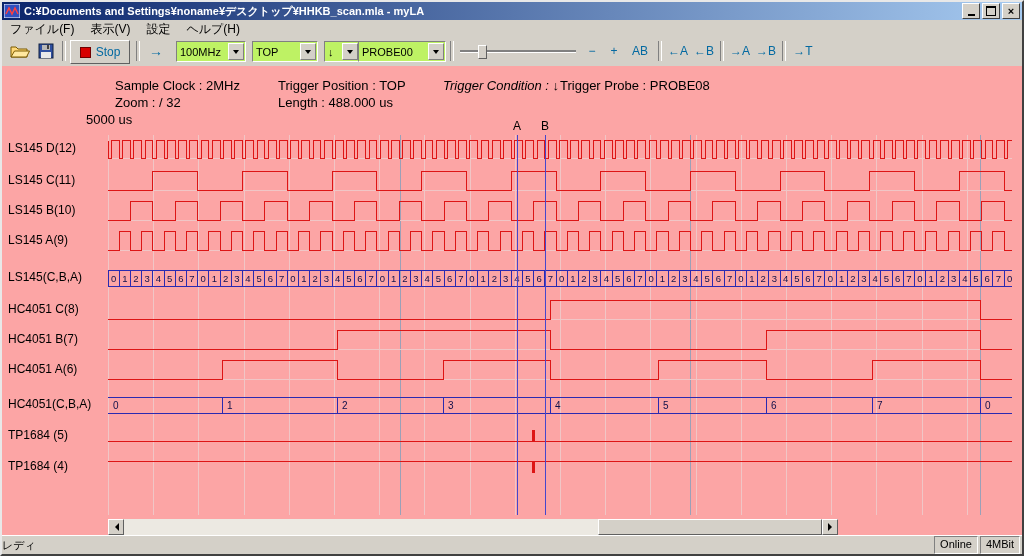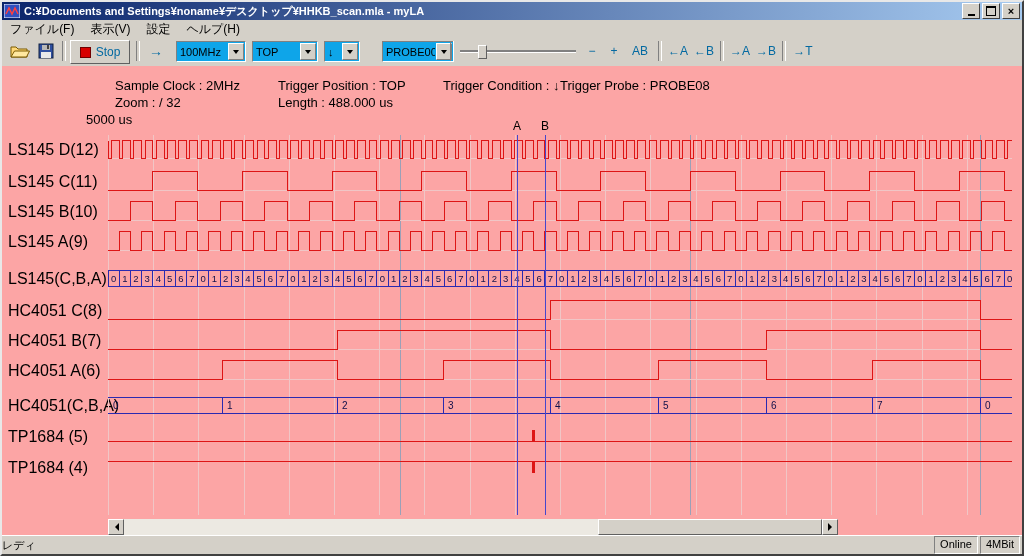--- a/index.html
+++ b/index.html
@@ -19,36 +19,36 @@
   .menu-item{padding:1px 8px;white-space:nowrap;}
   
   .toolbar{position:absolute;left:0;top:36px;right:0;height:28px;background:#d4d0c8;border-bottom:1px solid #808080;}
   .tbtn{position:absolute;top:2px;height:22px;display:flex;align-items:center;justify-content:center;
         font-size:12px;color:#0369a1;white-space:nowrap;}
   .btn3d{background:#d4d0c8;border:1px solid;border-color:#fff #606060 #606060 #fff;}
   .iconbtn{position:absolute;top:2px;width:24px;height:22px;display:flex;align-items:center;justify-content:center;}
   .sep{position:absolute;top:3px;width:2px;height:20px;border-left:1px solid #808080;border-right:1px solid #fff;}
   .stopsq{width:9px;height:9px;background:#d80000;border:1px solid #700000;margin-right:5px;}
   .arrowtxt{font-size:14px;font-weight:bold;}
-  .combo{position:absolute;top:3px;height:21px;background:#0ea5e9;border:1px solid;border-color:#808080 #fff #fff #808080;
+  .combo{position:absolute;top:3px;height:21px;background:#bef264;border:1px solid;border-color:#808080 #fff #fff #808080;
          display:flex;align-items:center;box-sizing:border-box;}
   .combo .val{flex:1;padding-left:3px;font-size:11px;overflow:hidden;white-space:nowrap;}
   .combo .drop{width:16px;height:17px;margin:0 1px;background:#d4d0c8;border:1px solid;border-color:#fff #808080 #808080 #fff;
                display:flex;align-items:center;justify-content:center;box-sizing:border-box;}
   .tri-down{width:0;height:0;border:3px solid transparent;border-top:4px solid #000;margin-top:4px;}
   .slider{position:absolute;left:458px;top:6px;width:116px;height:14px;}
   .slider .track{position:absolute;left:0;right:0;top:6px;height:2px;background:#808080;border-bottom:1px solid #fff;}
   .slider .thumb{position:absolute;left:18px;top:1px;width:7px;height:12px;background:#d4d0c8;
                  border:1px solid;border-color:#fff #606060 #606060 #fff;}
   
   .client{position:absolute;left:0;top:64px;right:0;bottom:18px;background:#fca5a5;overflow:hidden;}
   .info{position:absolute;font-size:13px;color:#000;white-space:nowrap;}
   .marker-label{position:absolute;font-size:12px;color:#000;}
   #wave-svg{position:absolute;left:106px;top:69px;shape-rendering:crispEdges;}
-  .sig-label{position:absolute;left:6px;font-size:16px;color:#000;white-space:nowrap;}
+  .sig-label{position:absolute;left:6px;font-size:12px;color:#000;white-space:nowrap;}
   
   .hscroll{position:absolute;left:106px;top:453px;width:730px;height:16px;background:#ece9e2;}
   .scroll-arrow{position:absolute;top:0;width:16px;height:16px;background:#d4d0c8;
                 border:1px solid;border-color:#fff #606060 #606060 #fff;display:flex;align-items:center;justify-content:center;box-sizing:border-box;}
   .tri-left{width:0;height:0;border:4px solid transparent;border-right:4px solid #000;margin-left:-3px;}
   .tri-right{width:0;height:0;border:4px solid transparent;border-left:4px solid #000;margin-right:-3px;}
   .scroll-thumb{position:absolute;left:490px;top:0;width:224px;height:16px;background:#d4d0c8;
                 border:1px solid;border-color:#fff #606060 #606060 #fff;box-sizing:border-box;}
   
   .statusbar{position:absolute;left:0;right:0;bottom:0;height:18px;background:#d4d0c8;border-top:1px solid #fff;
@@ -120,21 +120,21 @@
       <span class="drop">
           <span class="tri-down"></span>
         </span>
     </div>
     <div class="combo" style="left:322px;width:36px;">
       <span class="val">↓</span>
       <span class="drop">
           <span class="tri-down"></span>
         </span>
     </div>
-    <div class="combo" style="left:380px;width:72px;">
+    <div class="combo" style="left:356px;width:88px;">
       <span class="val">PROBE00</span>
       <span class="drop">
           <span class="tri-down"></span>
         </span>
     </div>
 
     <span class="sep" style="left:448px;"></span>
     <div class="slider">
       <div class="track"></div>
       <div class="thumb"></div>
@@ -148,21 +148,21 @@
     <span class="sep" style="left:718px;"></span>
     <span class="tbtn" style="left:726px;width:24px;">→A</span>
     <span class="tbtn" style="left:752px;width:24px;">→B</span>
     <span class="sep" style="left:780px;"></span>
     <span class="tbtn" style="left:788px;width:26px;">→T</span>
   </div>
 
   <div class="client" id="client">
     <span class="info" style="left:113px;top:12px;">Sample Clock : 2MHz</span>
     <span class="info" style="left:276px;top:12px;">Trigger Position : TOP</span>
-    <span class="info" style="left:441px;top:12px;">Trigger Condition : ↓</span>
+    <span class="info" style="left:441px;top:12px;font-style:italic;">Trigger Condition : ↓</span>
     <span class="info" style="left:558px;top:12px;">Trigger Probe : PROBE08</span>
     <span class="info" style="left:113px;top:29px;">Zoom : / 32</span>
     <span class="info" style="left:276px;top:29px;">Length : 488.000 us</span>
     <span class="info" style="left:84px;top:46px;">5000 us</span>
 
     <div id="sig-labels" style="position:absolute;inset:0;">
         <div class="sig-label" style="top: 75px;">LS145 D(12)</div>
         <div class="sig-label" style="top: 106.5px;">LS145 C(11)</div>
         <div class="sig-label" style="top: 136.5px;">LS145 B(10)</div>
         <div class="sig-label" style="top: 166.5px;">LS145 A(9)</div>

